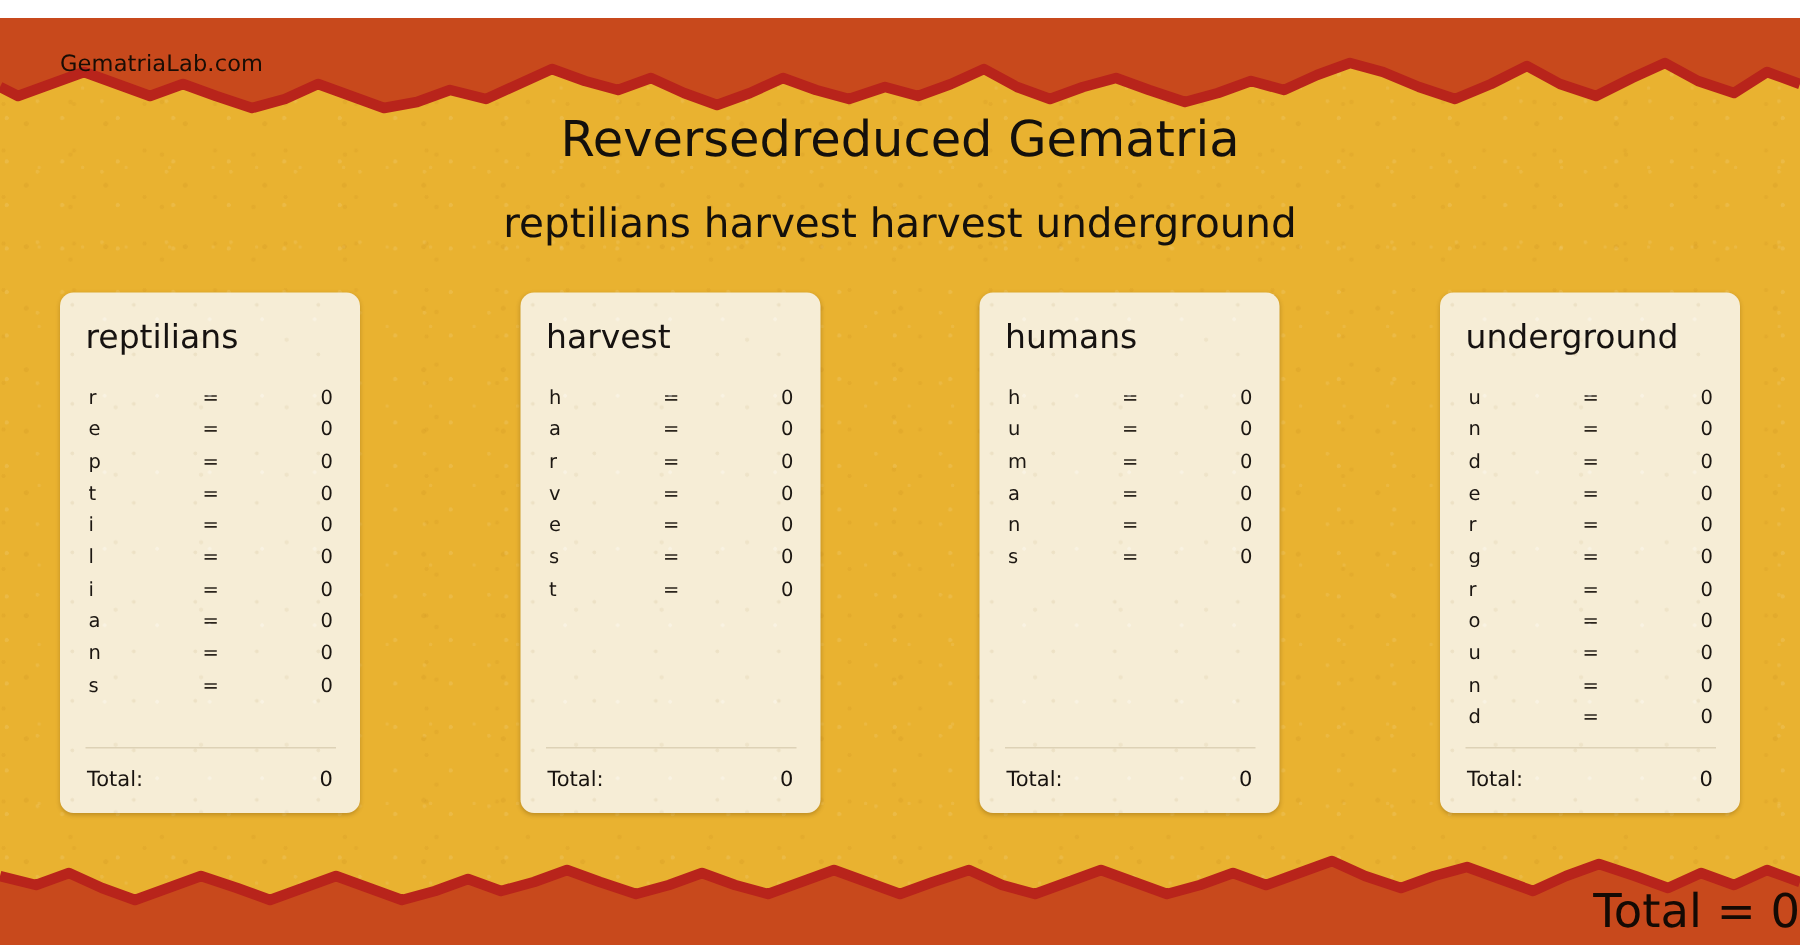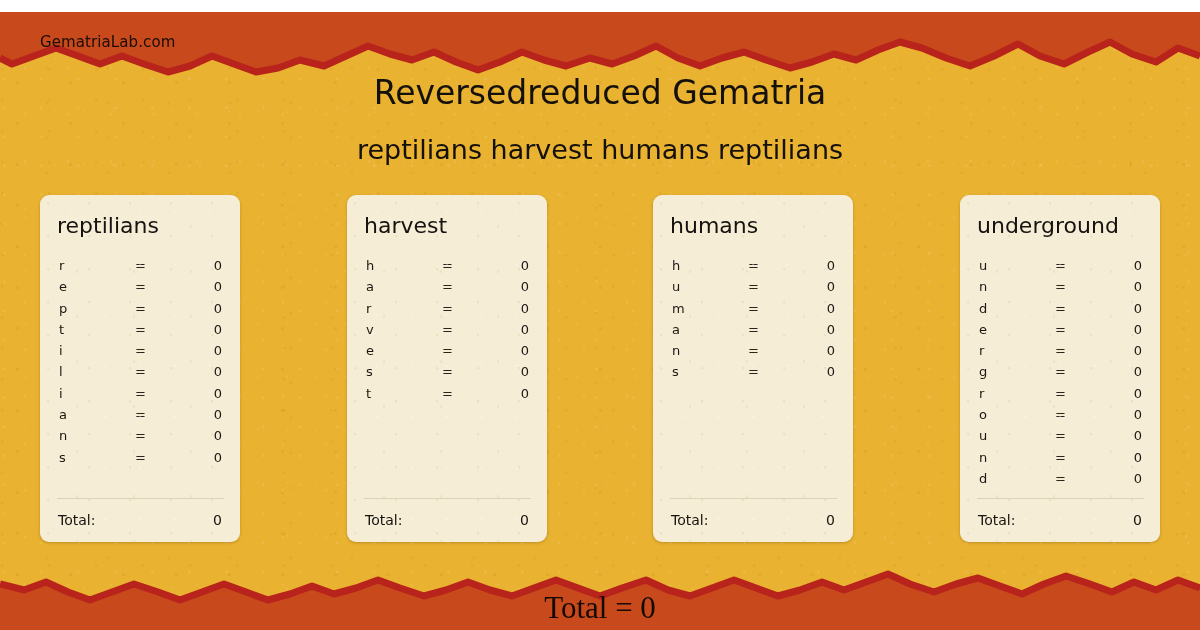--- a/index.html
+++ b/index.html
@@ -86,26 +86,25 @@
     color: #14100c;
     z-index: 5;
     white-space: nowrap;
   }
 
   .grand-total {
     position: absolute;
     bottom: 16px;
     left: 0;
     width: 1200px;
-    text-align: center;
+    text-align: right;
     font-size: 31px;
     color: #140a04;
     z-index: 6;
     white-space: nowrap;
-    font-family: Liberation Serif, serif;
   }
 
   
   #cards {
     position: absolute;
     top: 183px;
     left: 0;
     width: 1200px;
     height: 348px;
     z-index: 4;
@@ -219,21 +218,21 @@
 
   <div class="band band-bottom">
     <svg width="1200" height="80" viewBox="0 0 1200 80" preserveAspectRatio="none">
       <path d="M0,80 L1200,80 L1200,26 L1178,18 L1156,28 L1134,20 L1112,30 L1090,22 L1066,14 L1044,22 L1022,32 L1000,24 L978,16 L956,22 L934,30 L910,22 L888,12 L866,20 L844,28 L822,20 L800,28 L778,34 L756,26 L734,18 L712,26 L690,34 L668,28 L646,18 L622,26 L600,34 L578,26 L556,18 L534,26 L512,34 L490,28 L468,20 L446,28 L424,34 L400,26 L378,18 L356,26 L334,32 L312,24 L290,32 L268,38 L246,30 L224,22 L202,30 L180,38 L158,30 L134,22 L112,30 L90,38 L68,30 L46,20 L24,28 L0,22 Z" fill="#c8491c"></path>
       <path d="M0,22 L24,28 L46,20 L68,30 L90,38 L112,30 L134,22 L158,30 L180,38 L202,30 L224,22 L246,30 L268,38 L290,32 L312,24 L334,32 L356,26 L378,18 L400,26 L424,34 L446,28 L468,20 L490,28 L512,34 L534,26 L556,18 L578,26 L600,34 L622,26 L646,18 L668,28 L690,34 L712,26 L734,18 L756,26 L778,34 L800,28 L822,20 L844,28 L866,20 L888,12 L910,22 L934,30 L956,22 L978,16 L1000,24 L1022,32 L1044,22 L1066,14 L1090,22 L1112,30 L1134,20 L1156,28 L1178,18 L1200,26" fill="none" stroke="#b8241b" stroke-width="7" stroke-linejoin="round"></path>
     </svg>
   </div>
 
   <div class="watermark">GematriaLab.com</div>
   <div class="main-title">Reversedreduced Gematria</div>
-  <div class="phrase">reptilians harvest humans reptilians</div>
+  <div class="phrase">reptilians harvest harvest underground</div>
 
   <div id="cards">
       <div class="card card-0">
         <div class="card-title">reptilians</div>
         <div class="rows">
           <div class="row">
             <span class="letter">r</span>
             <span class="eq">=</span>
             <span class="val">0</span>
           </div>

